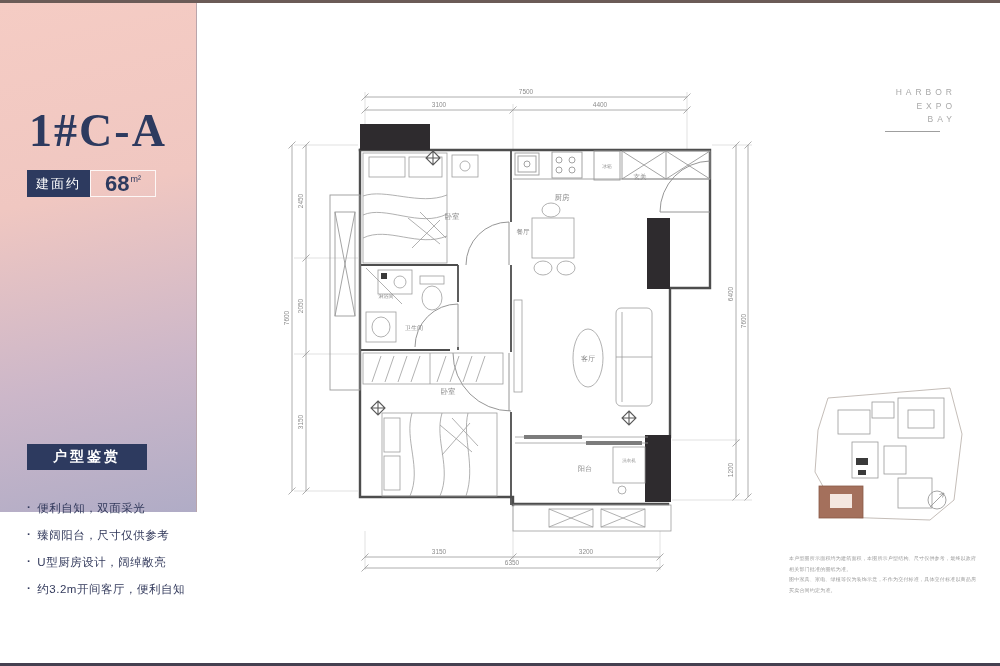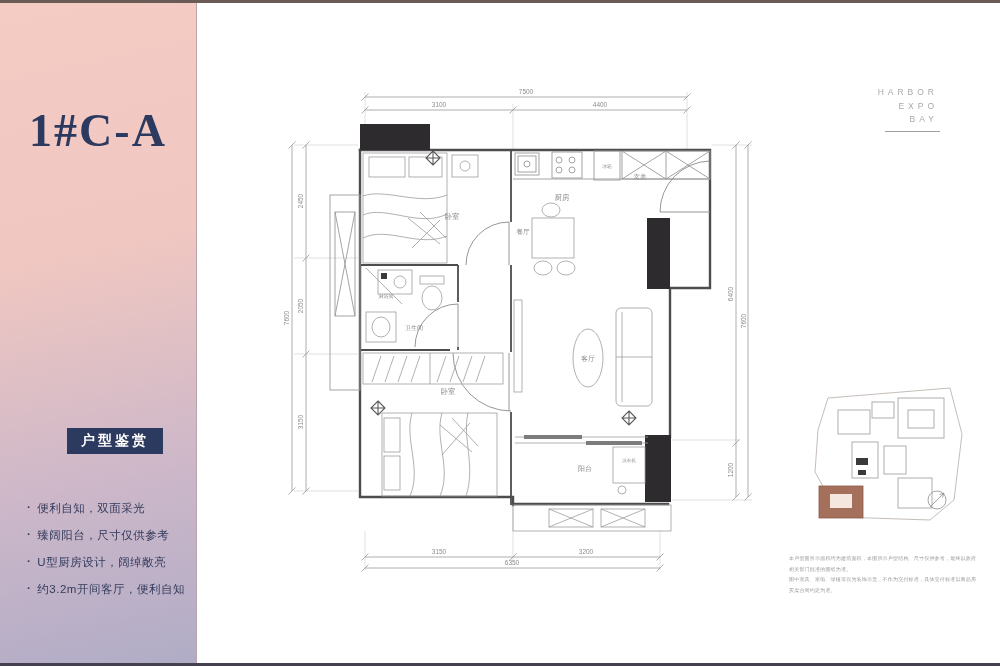--- a/index.html
+++ b/index.html
@@ -3,40 +3,40 @@
 <meta charset="utf-8">
 <style>
   html,body{margin:0;padding:0;background:#fff;}
   .canvas{position:relative;width:1000px;height:666px;background:#ffffff;overflow:hidden;
           font-family:"Liberation Sans",sans-serif;}
   .edge{position:absolute;left:0;right:0;height:3px;z-index:9;}
   .edge.top{top:0;background:#6b5b57;}
   .edge.bottom{bottom:0;background:#454050;}
 
   
-  .left-panel{position:absolute;left:0;top:0;width:196px;height:666px;
+  .left-panel{position:absolute;left:0;top:0;width:196px;height:512px;
     background:linear-gradient(168deg,#f5ccc4 0%,#f0c7c1 38%,#ccb7c9 72%,#b0acc6 100%);
     border-right:1px solid #b9a5ab;}
   .unit-title{position:absolute;top:104px;left:0;width:196px;text-align:center;
     font-family:"Liberation Serif",serif;font-size:46px;font-weight:700;color:#2d3a5f;letter-spacing:2px;}
   .area-badge{position:absolute;top:170px;left:27px;display:flex;height:27px;}
   .area-prefix{background:#2d3a5f;color:#ffffff;font-size:13px;display:flex;align-items:center;
     padding:0 9px;letter-spacing:2px;}
   .area-value-box{border:1px solid rgba(255,255,255,.85);color:#2d3a5f;display:flex;
     align-items:flex-start;padding:1px 14px 0 14px;}
   .area-value{font-size:22px;font-weight:600;line-height:24px;}
   .area-unit{font-size:9px;margin-left:1px;margin-top:2px;}
-  .section-title{position:absolute;top:428px;left:27px;background:#2d3a5f;color:#ffffff;
-    font-size:14px;font-weight:700;padding:4px 14px;letter-spacing:3px;margin-left:40px;}
+  .section-title{position:absolute;top:444px;left:27px;background:#2d3a5f;color:#ffffff;
+    font-size:14px;font-weight:700;padding:4px 26px;letter-spacing:3px;}
   .features{position:absolute;top:501px;left:27px;color:#333a5c;font-size:11.5px;letter-spacing:.5px;}
   .feature{margin-bottom:12px;display:flex;align-items:flex-start;}
   .feature .dot{margin-right:6px;font-weight:700;}
 
   
-  .brand{position:absolute;top:86px;right:62px;text-align:right;color:#a9a9a9;
+  .brand{position:absolute;top:86px;right:44px;text-align:right;color:#a9a9a9;
     font-size:8.5px;letter-spacing:4px;line-height:13.5px;}
   .brand-rule{position:absolute;top:131px;right:60px;width:55px;border-top:1px solid #9f9f9f;}
 
   
   .disclaimer{position:absolute;left:789px;top:553px;width:188px;font-size:5px;
     line-height:10.5px;color:#9b9b9b;letter-spacing:.2px;}
 
   svg.plan{position:absolute;left:0;top:0;width:1000px;height:666px;}
   svg text{font-family:"Liberation Sans",sans-serif;}
   .room-label{fill:#8b8b8b;}
@@ -44,20 +44,27 @@
 </style>
 </head>
 <body>
 
 <div class="canvas">
   <div class="edge top"></div>
   <div class="edge bottom"></div>
 
   <div class="left-panel">
     <div class="unit-title">1#C-A</div>
+    <div class="area-badge">
+      <span class="area-prefix">建面约</span>
+      <span class="area-value-box">
+        <span class="area-value">68</span>
+        <span class="area-unit">m²</span>
+      </span>
+    </div>
     <div class="section-title">户型鉴赏</div>
     <div class="features">
       <div class="feature">
           <span class="dot">·</span>
           <span>便利自知，双面采光</span>
         </div>
       <div class="feature">
           <span class="dot">·</span>
           <span>臻阔阳台，尺寸仅供参考</span>
         </div>

